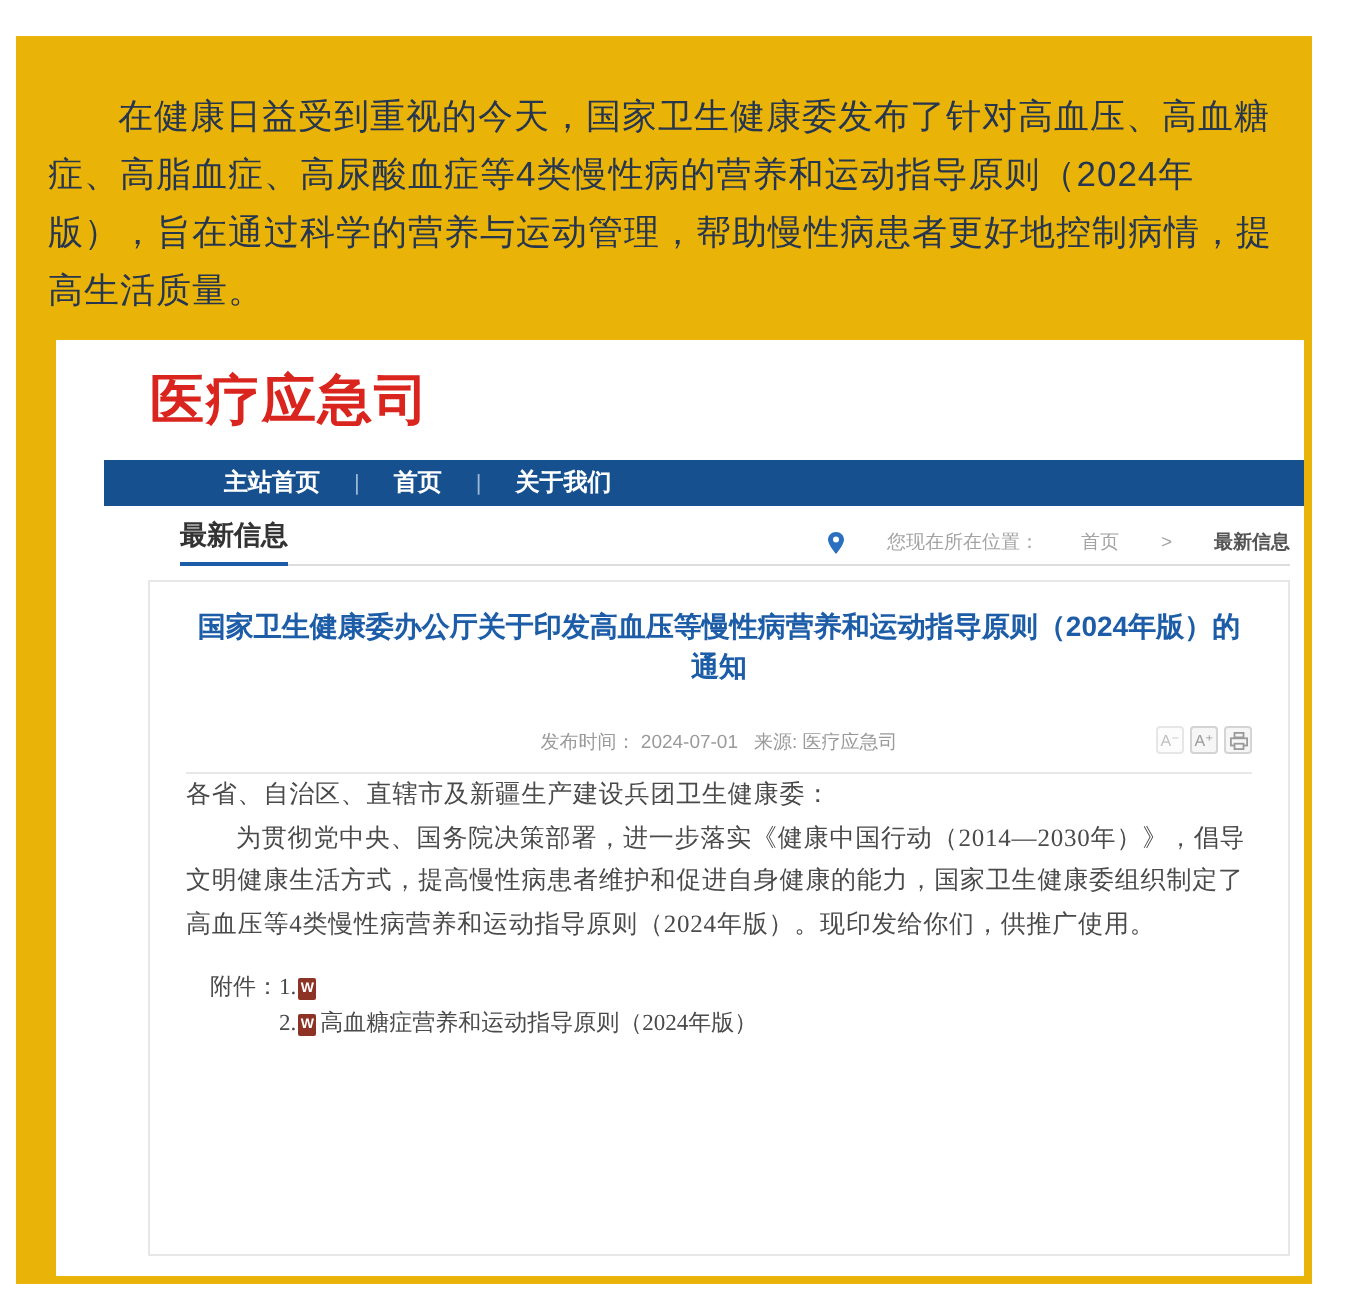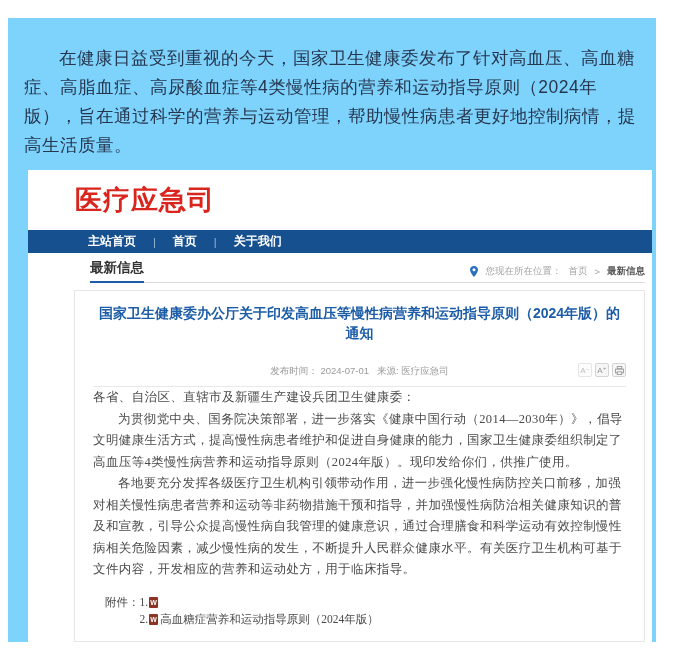--- a/index.html
+++ b/index.html
@@ -1,54 +1,54 @@
 <!DOCTYPE html>
 <html><head>
 <meta charset="utf-8">
 <style>
   * { margin: 0; padding: 0; box-sizing: border-box; }
   html, body { width: 680px; height: 650px; background: #ffffff; overflow: hidden; }
   body { font-family: "Liberation Sans", "DejaVu Sans", sans-serif; position: relative; }
 
   .panel {
     position: absolute; left: 8px; top: 18px; width: 648px; height: 624px;
-    background: #7dd3fc;
+    background: #eab308;
   }
 
   .intro {
     padding: 26px 16px 0 16px;
     font-size: 17.5px; line-height: 29px; letter-spacing: 0.5px;
     color: #26364f; text-indent: 2em; font-weight: 500;
   }
 
   
   .site {
     margin: 10px 20px 0 20px; width: 624px; background: #ffffff;
   }
   .logo-row { height: 60px; display: flex; align-items: center; padding-left: 47px; }
   .logo { color: #d9251d; font-size: 27px; font-weight: bold; letter-spacing: 1px; }
 
   .nav {
     height: 23px; background: #17508f; display: flex; align-items: center;
-    padding-left: 60px; gap: 17px;
+    padding-left: 60px; gap: 17px; margin-left: 24px;
   }
   .nav-item { color: #ffffff; font-size: 12px; font-weight: bold; cursor: pointer; }
   .nav-sep { color: #9db9d8; font-size: 11px; }
 
   .content { padding: 6px 7px 10px 46px; }
 
   .section-row {
     display: flex; justify-content: space-between; align-items: flex-end;
     border-bottom: 1px solid #dcdcdc; padding-bottom: 4px; margin-left: 16px;
   }
   .section-title {
     font-size: 13.5px; font-weight: bold; color: #333;
     border-bottom: 2px solid #1d5da8; padding-bottom: 4px; margin-bottom: -5px;
   }
-  .breadcrumb { display: flex; align-items: center; gap: 7px; font-size: 9.5px; color: #a3a3a3; }
+  .breadcrumb { display: flex; align-items: center; gap: 21px; font-size: 9.5px; color: #a3a3a3; }
   .breadcrumb .crumb-current { color: #555; font-weight: bold; }
   .pin { width: 8px; height: 11px; }
 
   .card {
     margin-top: 7px; border: 1px solid #e7e7e7; background: #fff;
     padding: 10px 18px 12px 18px; min-height: 338px;
   }
   .doc-title {
     text-align: center; color: #1d5da8; font-size: 14px; font-weight: bold;
     line-height: 20px; margin-top: 2px;
@@ -139,21 +139,20 @@
               </svg>
             </span>
           </div>
         </div>
 
         <div class="meta-rule"></div>
 
         <div class="doc-body">
           <p>各省、自治区、直辖市及新疆生产建设兵团卫生健康委：</p>
           <p class="indent">为贯彻党中央、国务院决策部署，进一步落实《健康中国行动（2014—2030年）》，倡导文明健康生活方式，提高慢性病患者维护和促进自身健康的能力，国家卫生健康委组织制定了高血压等4类慢性病营养和运动指导原则（2024年版）。现印发给你们，供推广使用。</p>
-          <p class="indent">各地要充分发挥各级医疗卫生机构引领带动作用，进一步强化慢性病防控关口前移，加强对相关慢性病患者营养和运动等非药物措施干预和指导，并加强慢性病防治相关健康知识的普及和宣教，引导公众提高慢性病自我管理的健康意识，通过合理膳食和科学运动有效控制慢性病相关危险因素，减少慢性病的发生，不断提升人民群众健康水平。有关医疗卫生机构可基于文件内容，开发相应的营养和运动处方，用于临床指导。</p>
 
           <div class="attachments">
             <span class="attach-label">附件：</span>
             <span class="attach-list">
               <span class="attach-item">
                 <span class="attach-num">1.</span>
                 <span class="doc-icon">W</span>
               </span>
               <span class="attach-item">
                 <span class="attach-num">2.</span>

